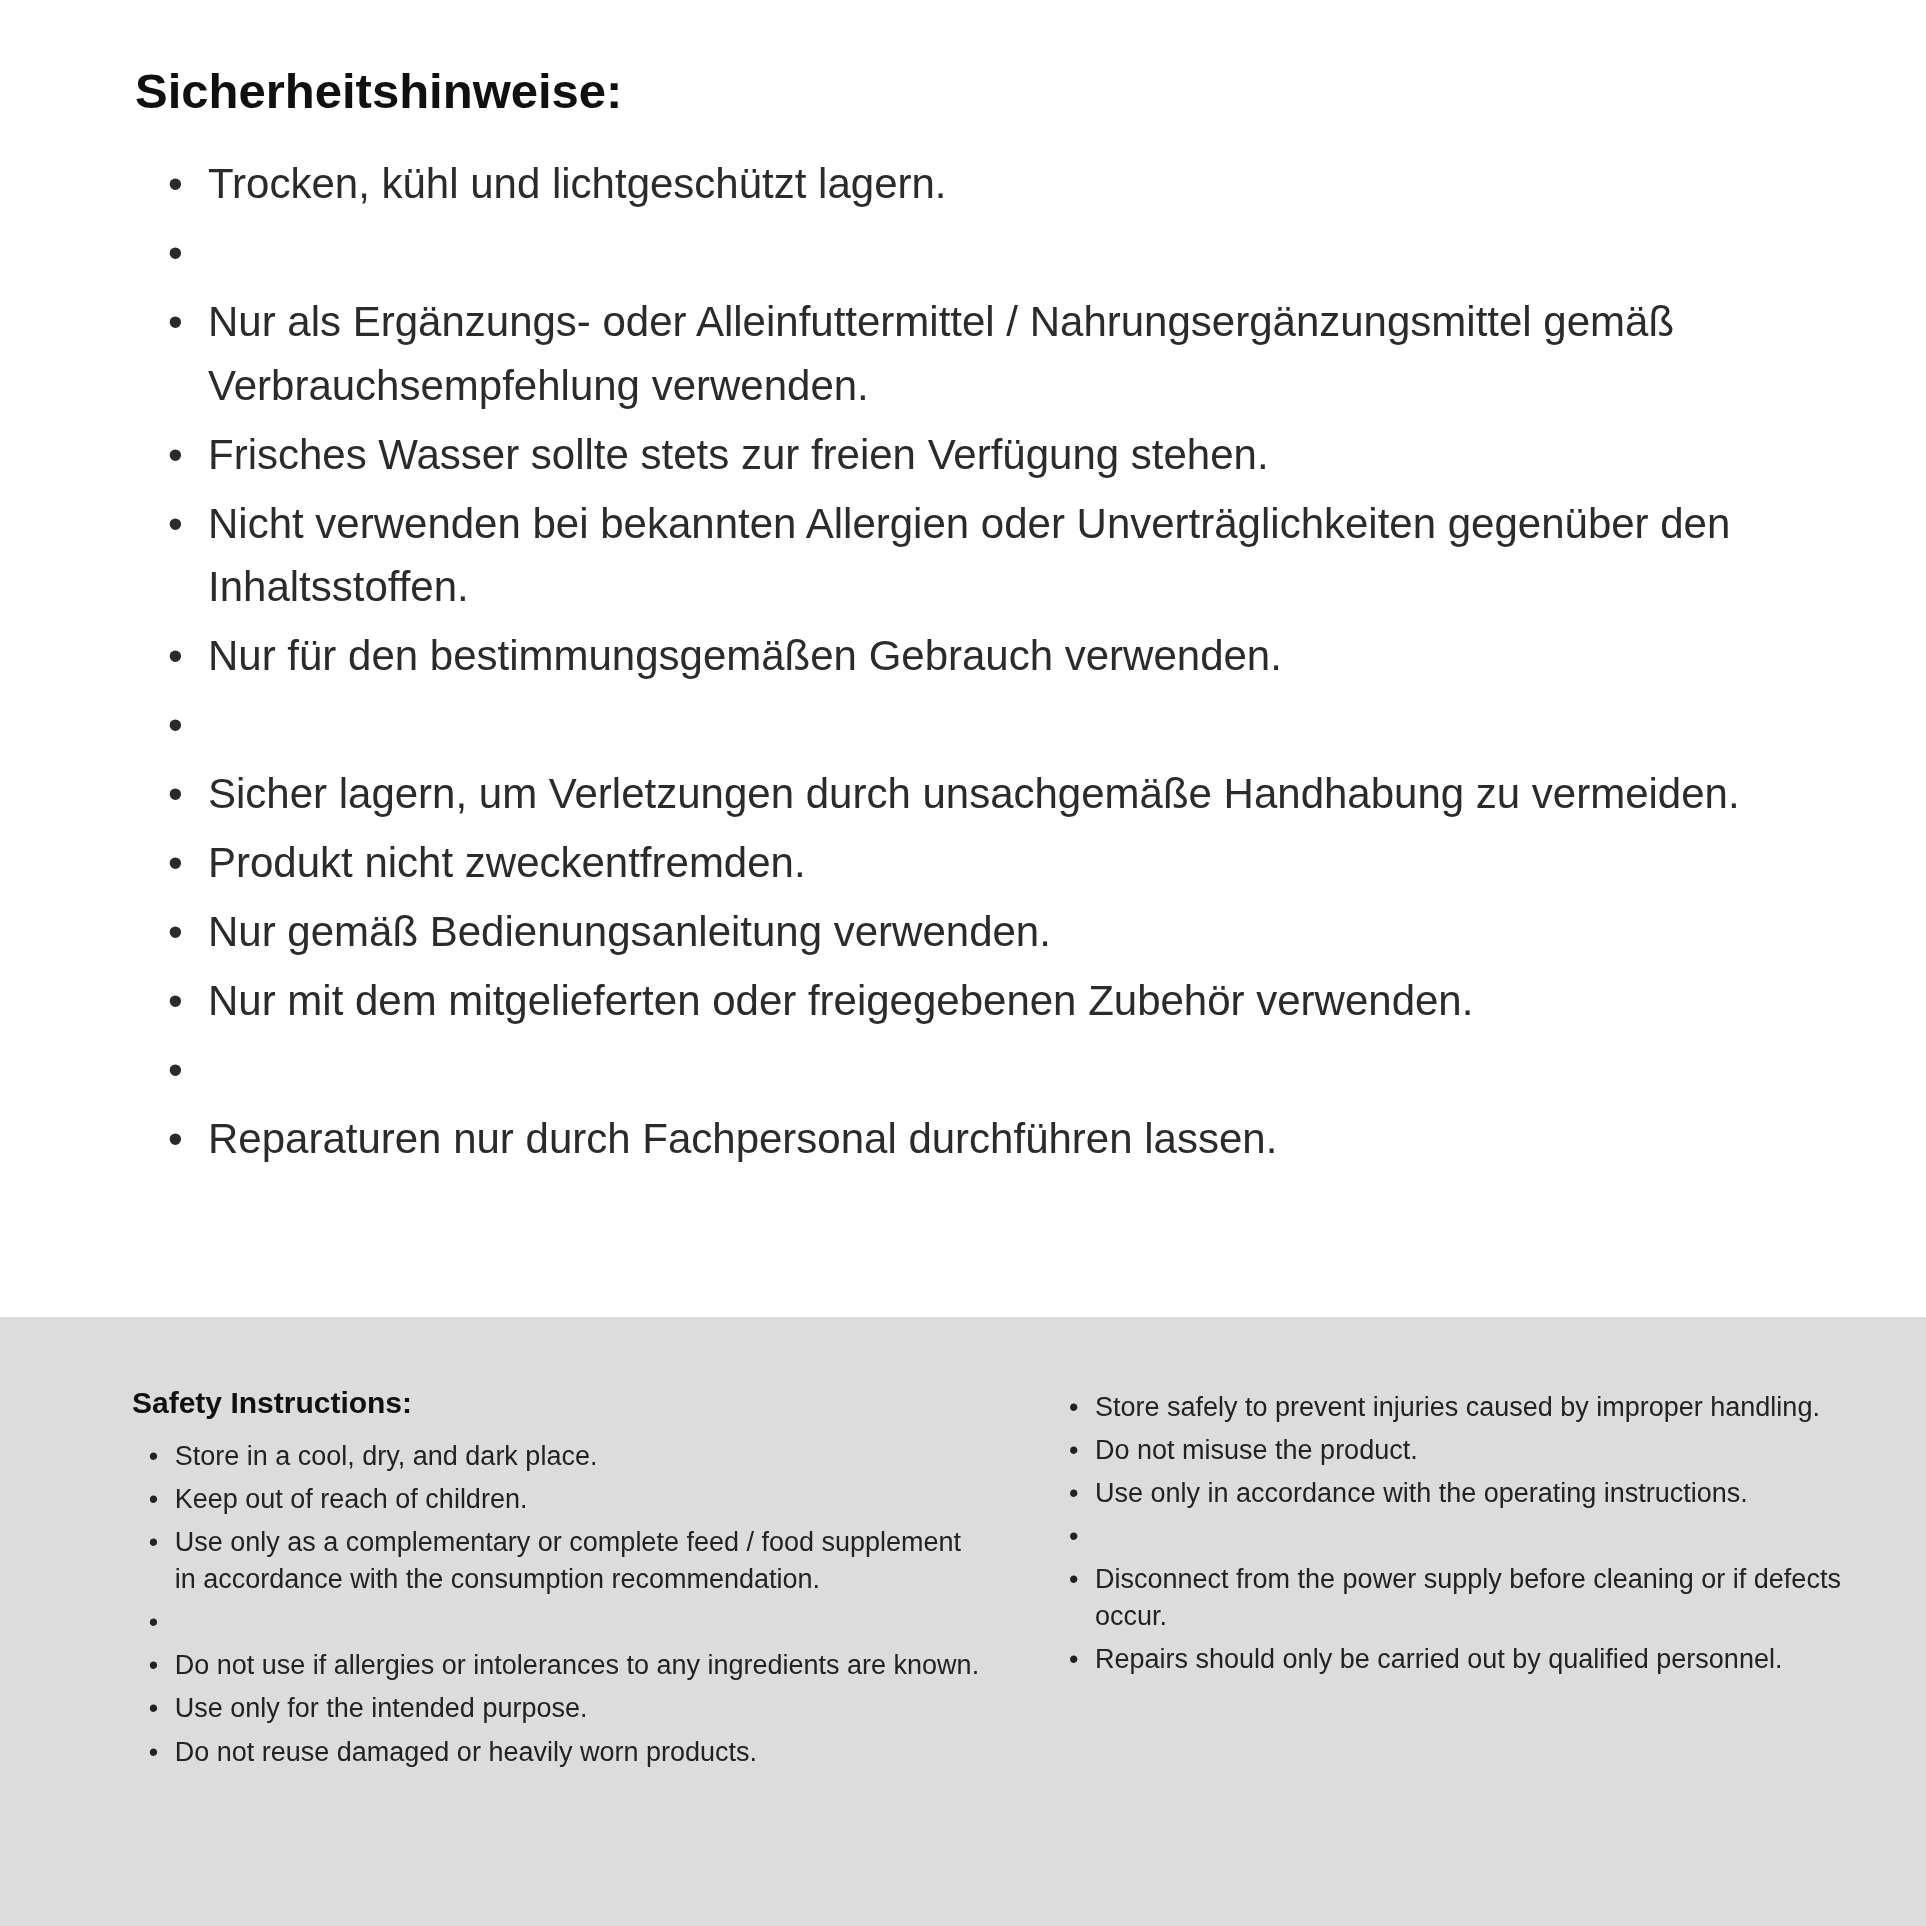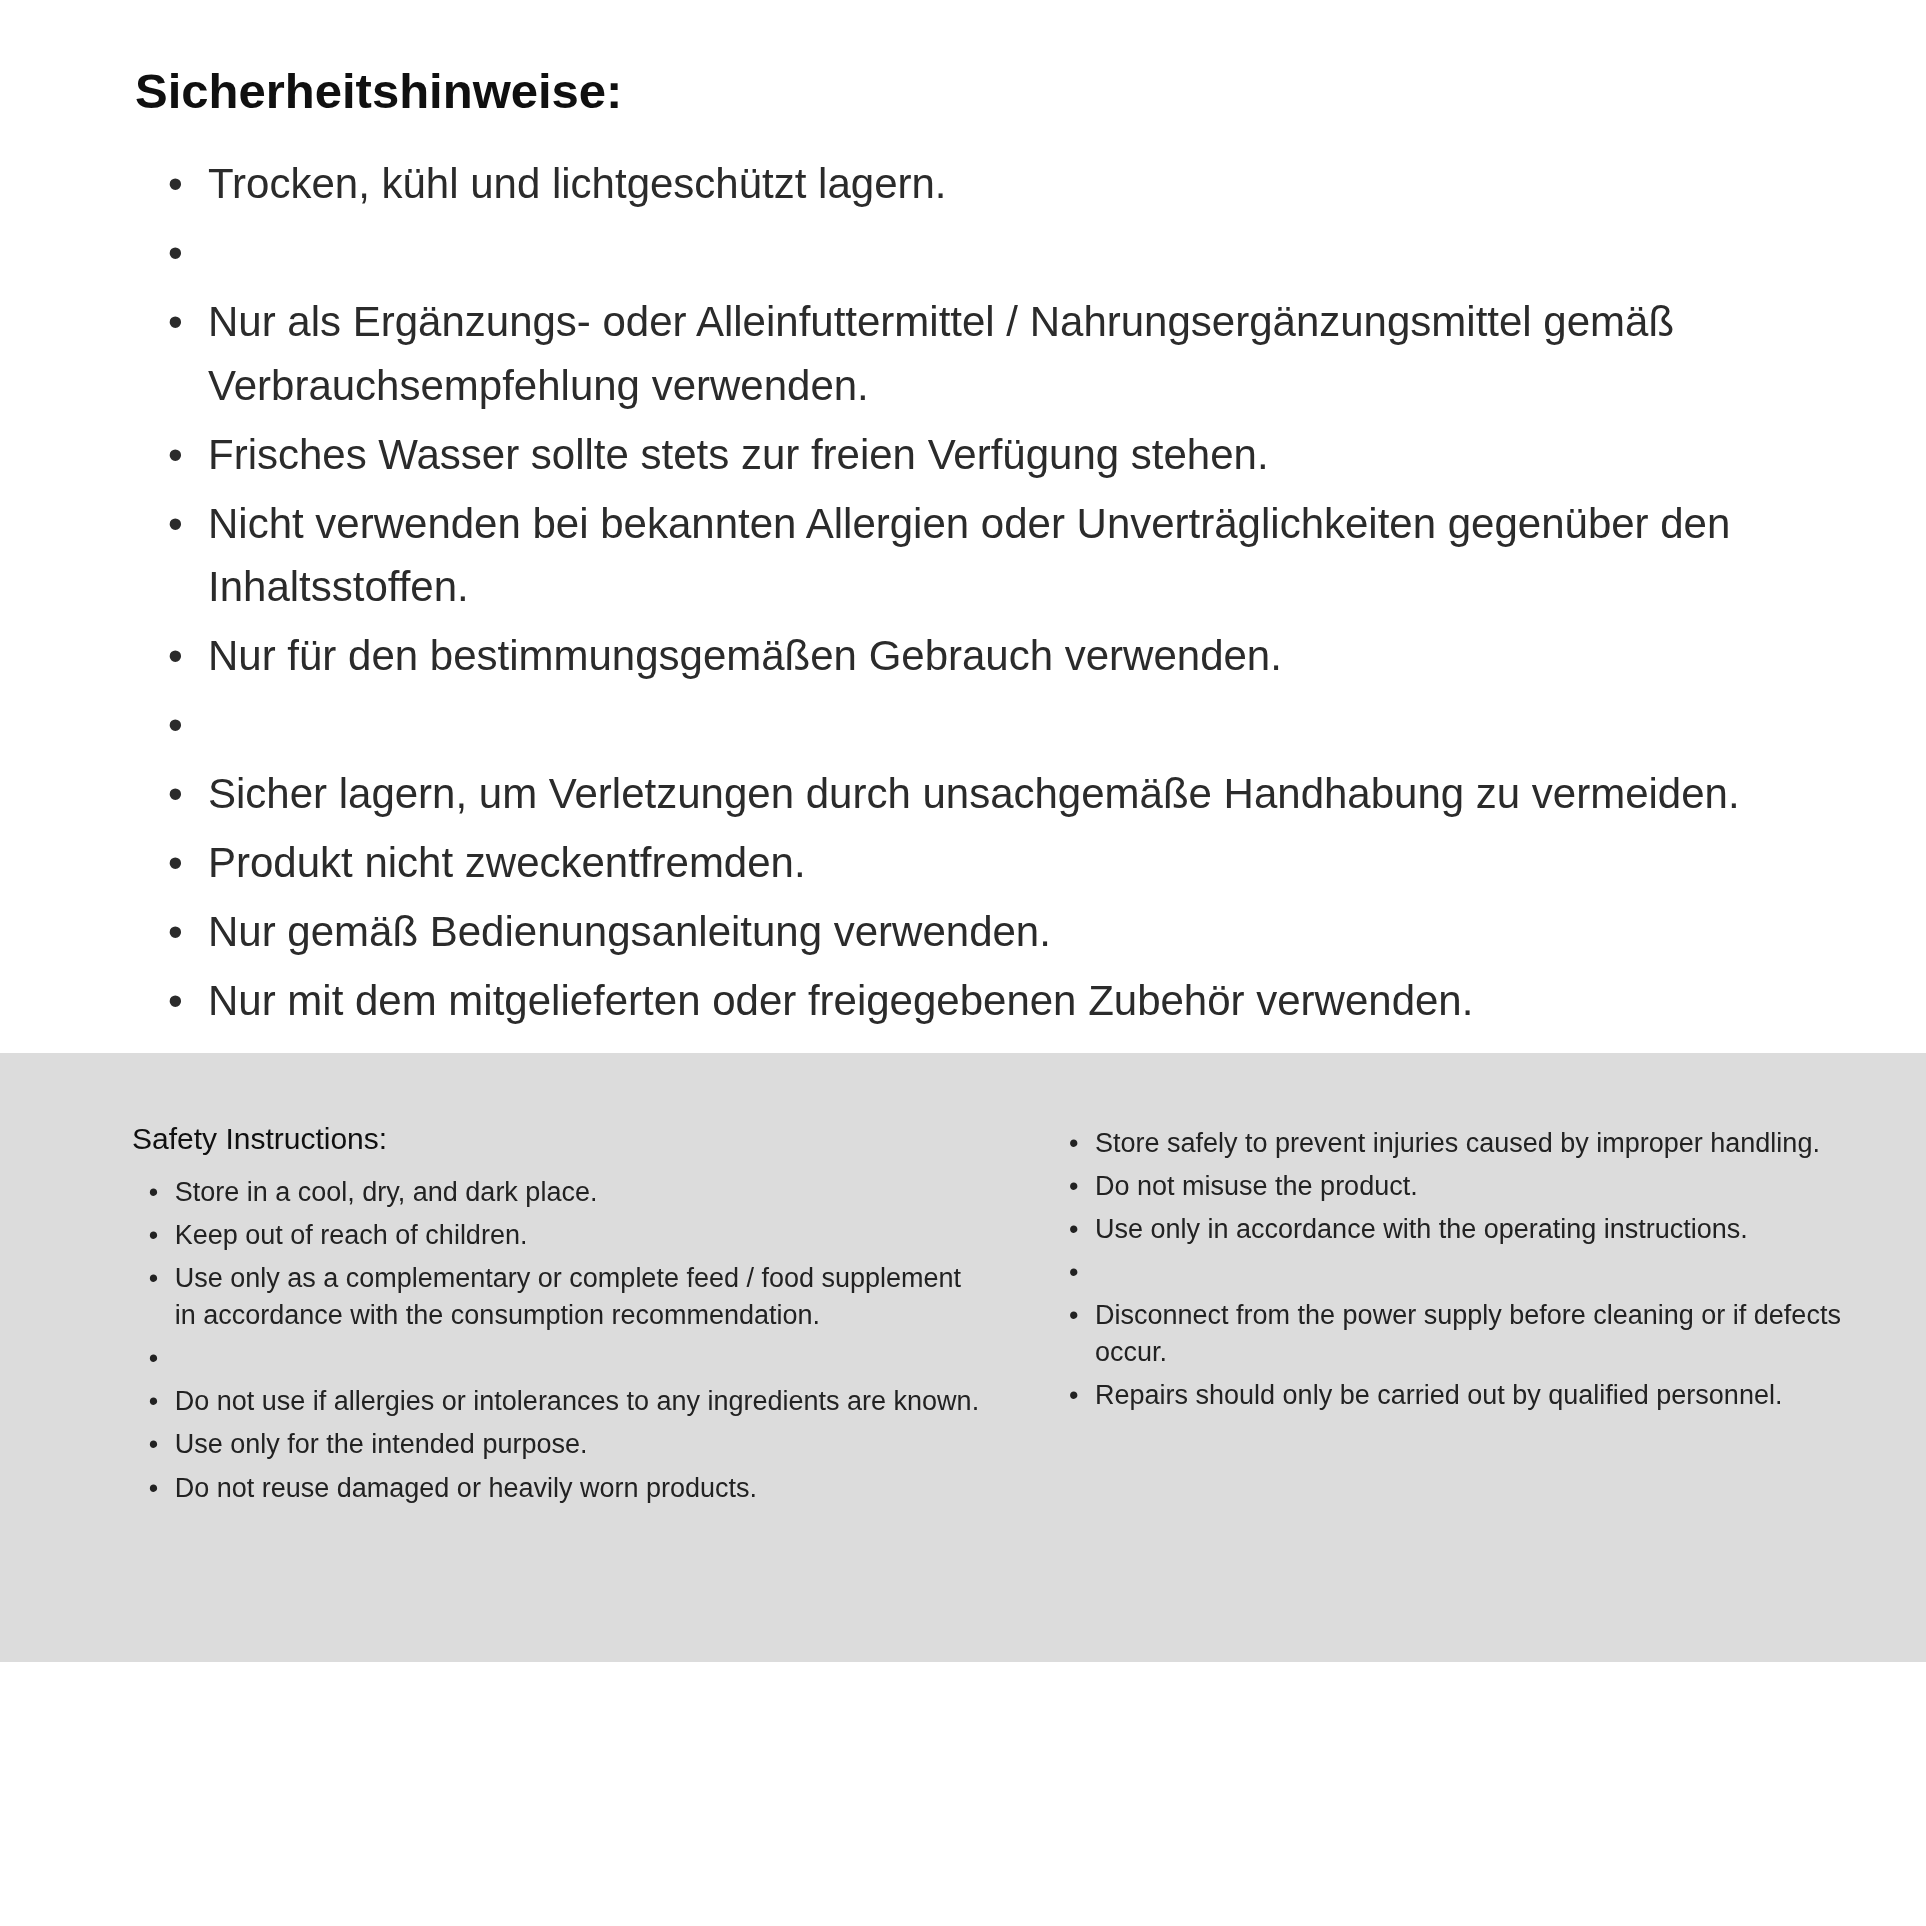--- a/index.html
+++ b/index.html
@@ -11,21 +11,21 @@
   .page {
     width: 1926px;
     height: 1926px;
     background: var(--bg, #ffffff);
     overflow: hidden;
     display: flex;
     flex-direction: column;
   }
   
   .section-german {
-    height: 1053px;
+    height: 1317px;
     box-sizing: border-box;
     padding: 63px 77px 0 135px;
   }
   .german-title {
     margin: 0 0 33px 0;
     font-size: 49px;
     font-weight: 700;
     color: #101010;
   }
   .de-list {
@@ -54,21 +54,21 @@
     background: var(--panel, #dcdcdc);
     padding: 69px 77px 0 132px;
     display: flex;
     gap: 83px;
   }
   .col-left { flex: none; width: 854px; }
   .col-right { flex: 1; padding-top: 2.6px; }
   .english-title {
     margin: 0 0 18px 0;
     font-size: 30px;
-    font-weight: 400;
+    font-weight: 700;
     color: #101010;
   }
   .en-list {
     list-style: none;
     margin: 0;
     padding: 0;
     font-size: 27px;
     color: #222222;
   }
   .col-left .en-list { padding-left: 16.7px; }

